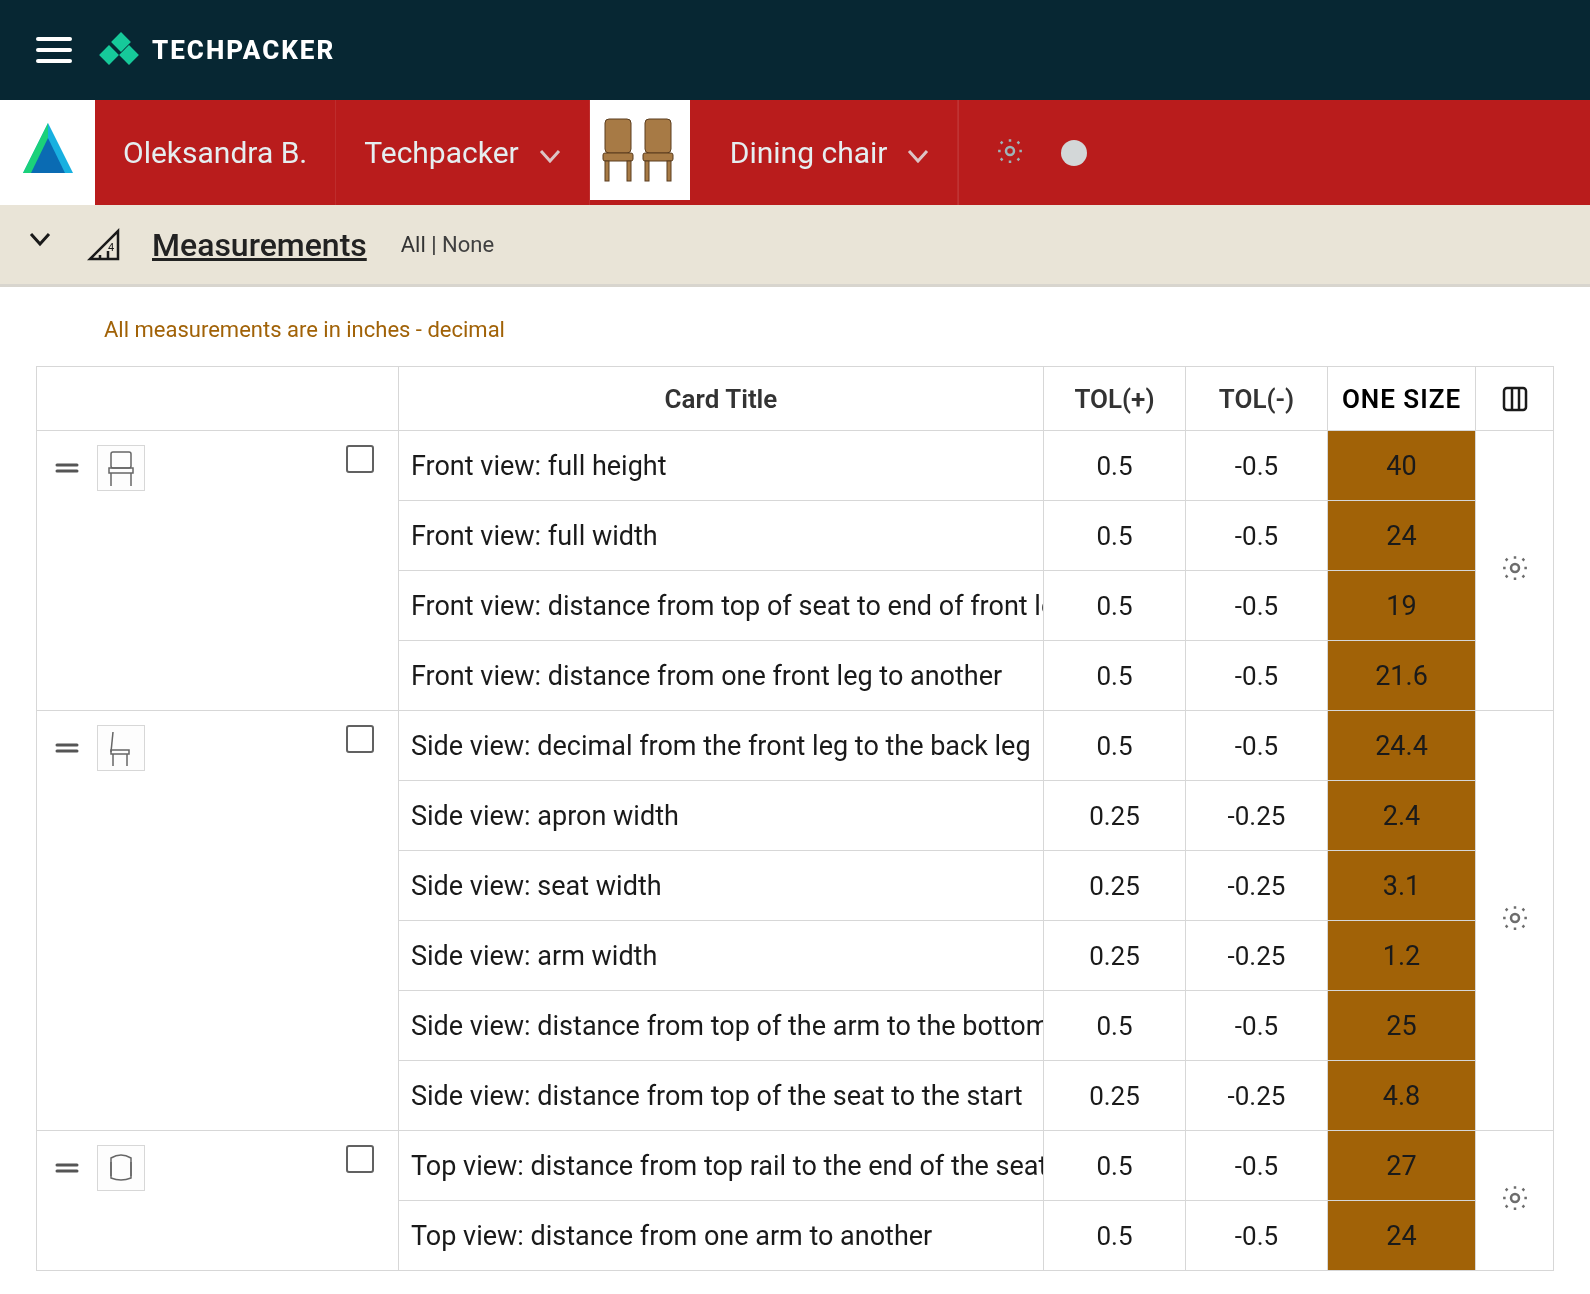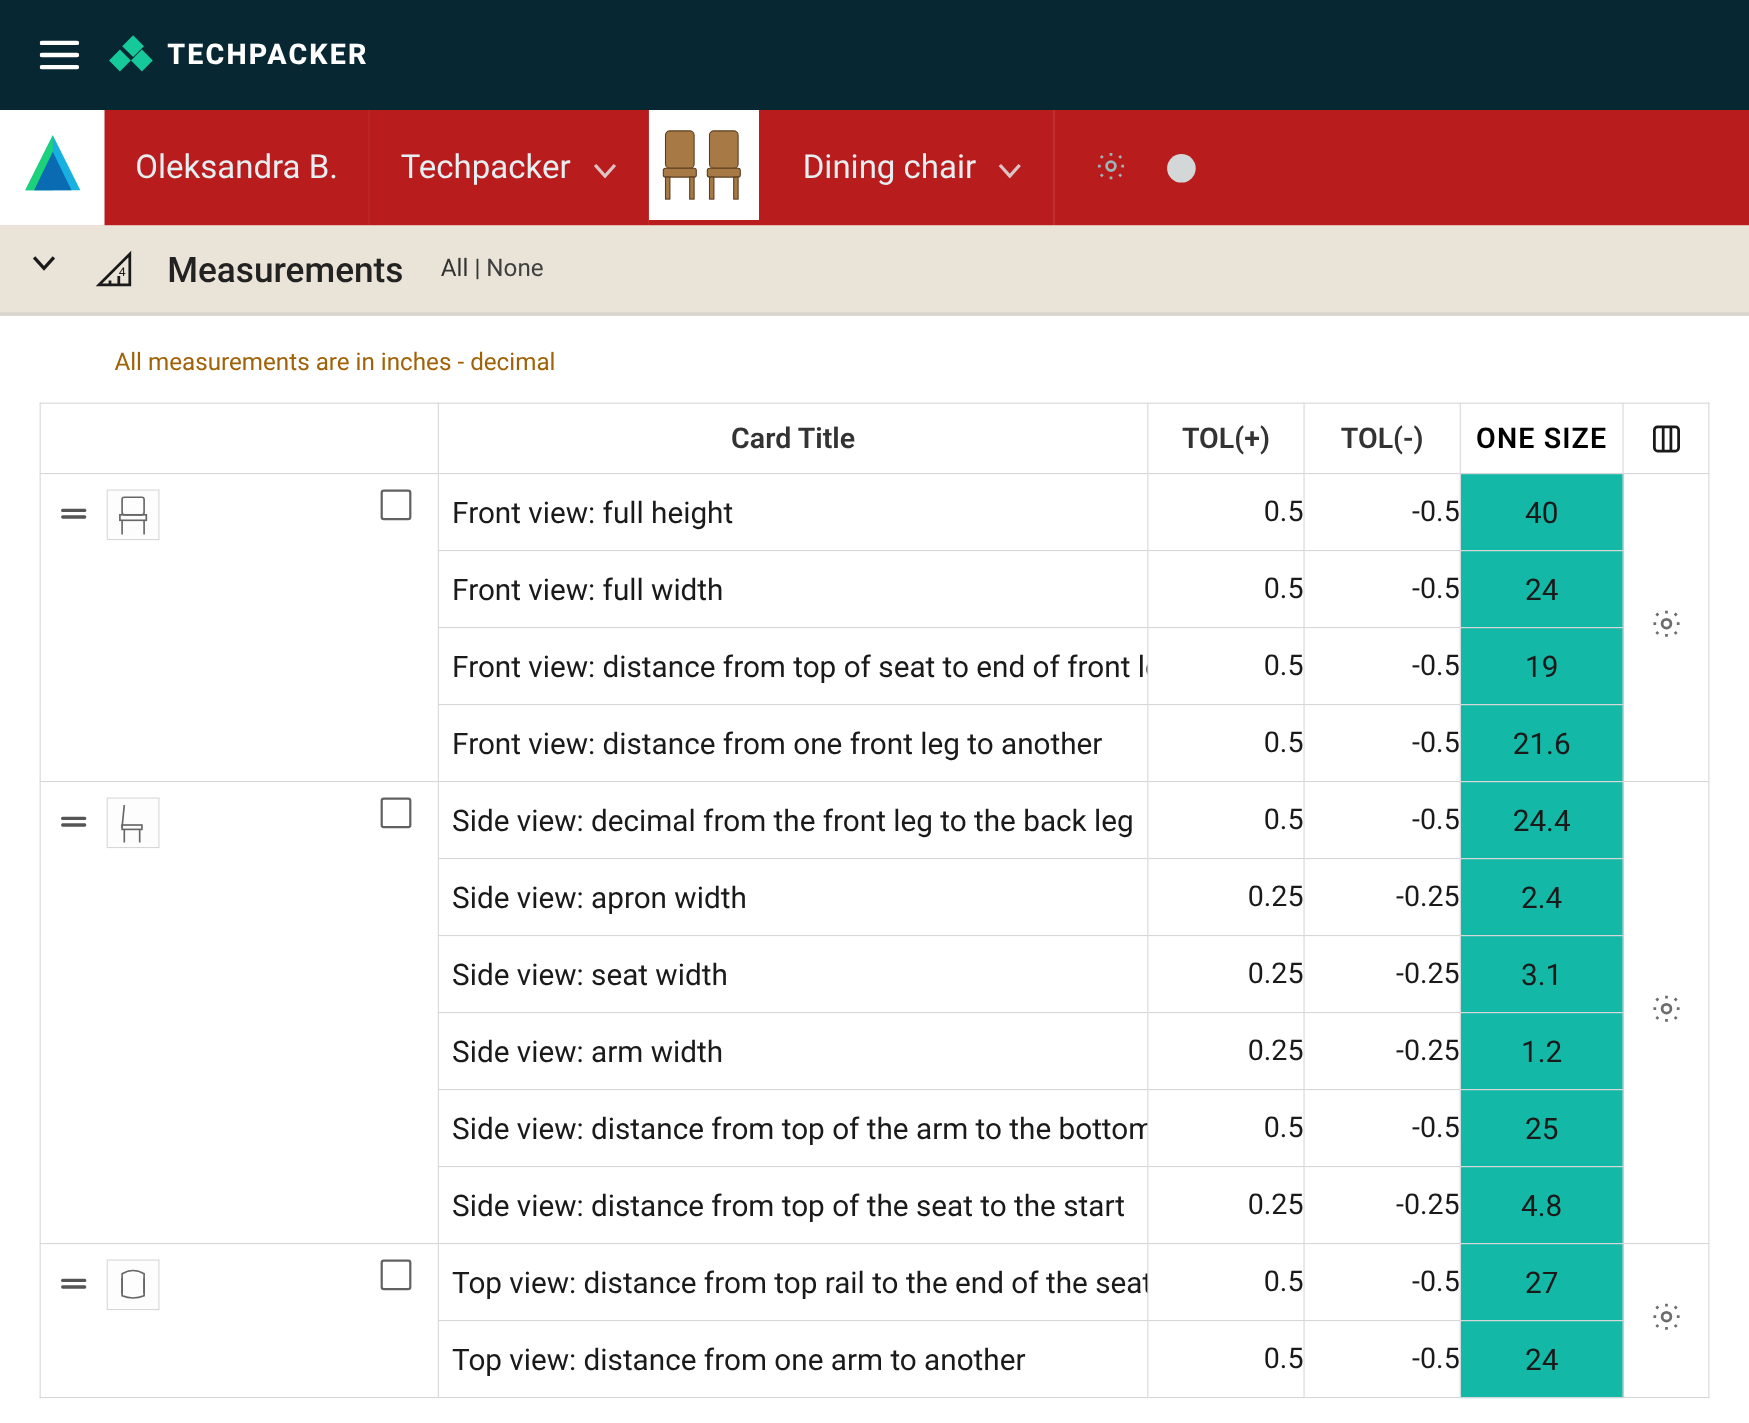--- a/index.html
+++ b/index.html
@@ -25,42 +25,42 @@
   .crumb .chev { opacity: .8; }
   .proj-thumb { width: 100px; height: 100px; background: #fff; display: flex; align-items: center; justify-content: center; }
   .right-tools { display: flex; align-items: center; gap: 36px; padding: 0 36px; border-left: 1px solid rgba(255,255,255,0.1); }
   .gear-icon { color: #b8c6c9; }
   .dot { width: 26px; height: 26px; border-radius: 50%; background: #d3d7d8; }
 
   
   .section-head { background: #e9e4d7; height: 82px; display: flex; align-items: center; padding: 0 28px; gap: 28px; border-bottom: 3px solid #d8d5ce; }
   .section-chevron { width: 28px; height: 28px; }
   .section-icon   { width: 40px; height: 40px; }
-  .section-title  { font-size: 32px; font-weight: 500; color: #222; }
+  .section-title  { font-size: 32px; font-weight: 500; color: #222; text-decoration: underline; }
   .filter { font-size: 22px; color: #333; margin-left: 6px; }
   .filter .none { color: #404040; }
 
   
   .note { padding: 30px 0 24px 104px; color: #a16207; font-size: 22px; }
 
   
   .table-wrap { padding: 0 36px 40px 36px; }
   table { width: 100%; border-collapse: collapse; border: 1px solid #14532d; border-radius: 6px; table-layout: fixed; }
   th, td { border: 1px solid #d7d7d7; font-size: 26px; vertical-align: middle; }
   thead th { height: 64px; font-weight: 600; text-align: center; color: #333; }
   th.col-handle { width: 362px; }
   th.col-title  { text-align: center; }
   th.col-tolp   { width: 142px; }
   th.col-tolm   { width: 142px; }
   th.col-size   { width: 148px; color: #000000; letter-spacing: 1px; }
   th.col-act    { width: 78px; }
   tbody td { height: 70px; }
   td.title { padding: 0 12px; white-space: nowrap; overflow: hidden; text-overflow: clip; font-size: 27px; }
-  td.num   { text-align: right; }
-  td.size  { text-align: center; background: #14b8a6; font-size: 27px; }
+  td.num   { text-align: center; }
+  td.size  { text-align: center; background: #a16207; font-size: 27px; }
   td.handle { padding: 0; }
   td.act { text-align: center; }
 
   .handle-inner { display: flex; align-items: flex-start; gap: 18px; padding: 14px 18px; height: 100%; }
   .drag { color: #555; padding-top: 6px; cursor: grab; }
   .thumb { width: 48px; height: 46px; border: 1px solid #d7d7d7; background: #fdfdfd; display:flex; align-items:center; justify-content:center; }
   .check { width: 28px; height: 28px; border: 2.5px solid #616161; border-radius: 3px; margin-left: auto; margin-right: 6px; cursor: pointer; }
 
   .col-icon svg { display: block; margin: 0 auto; }
   .gear-cell { color: #6d6d6d; }

